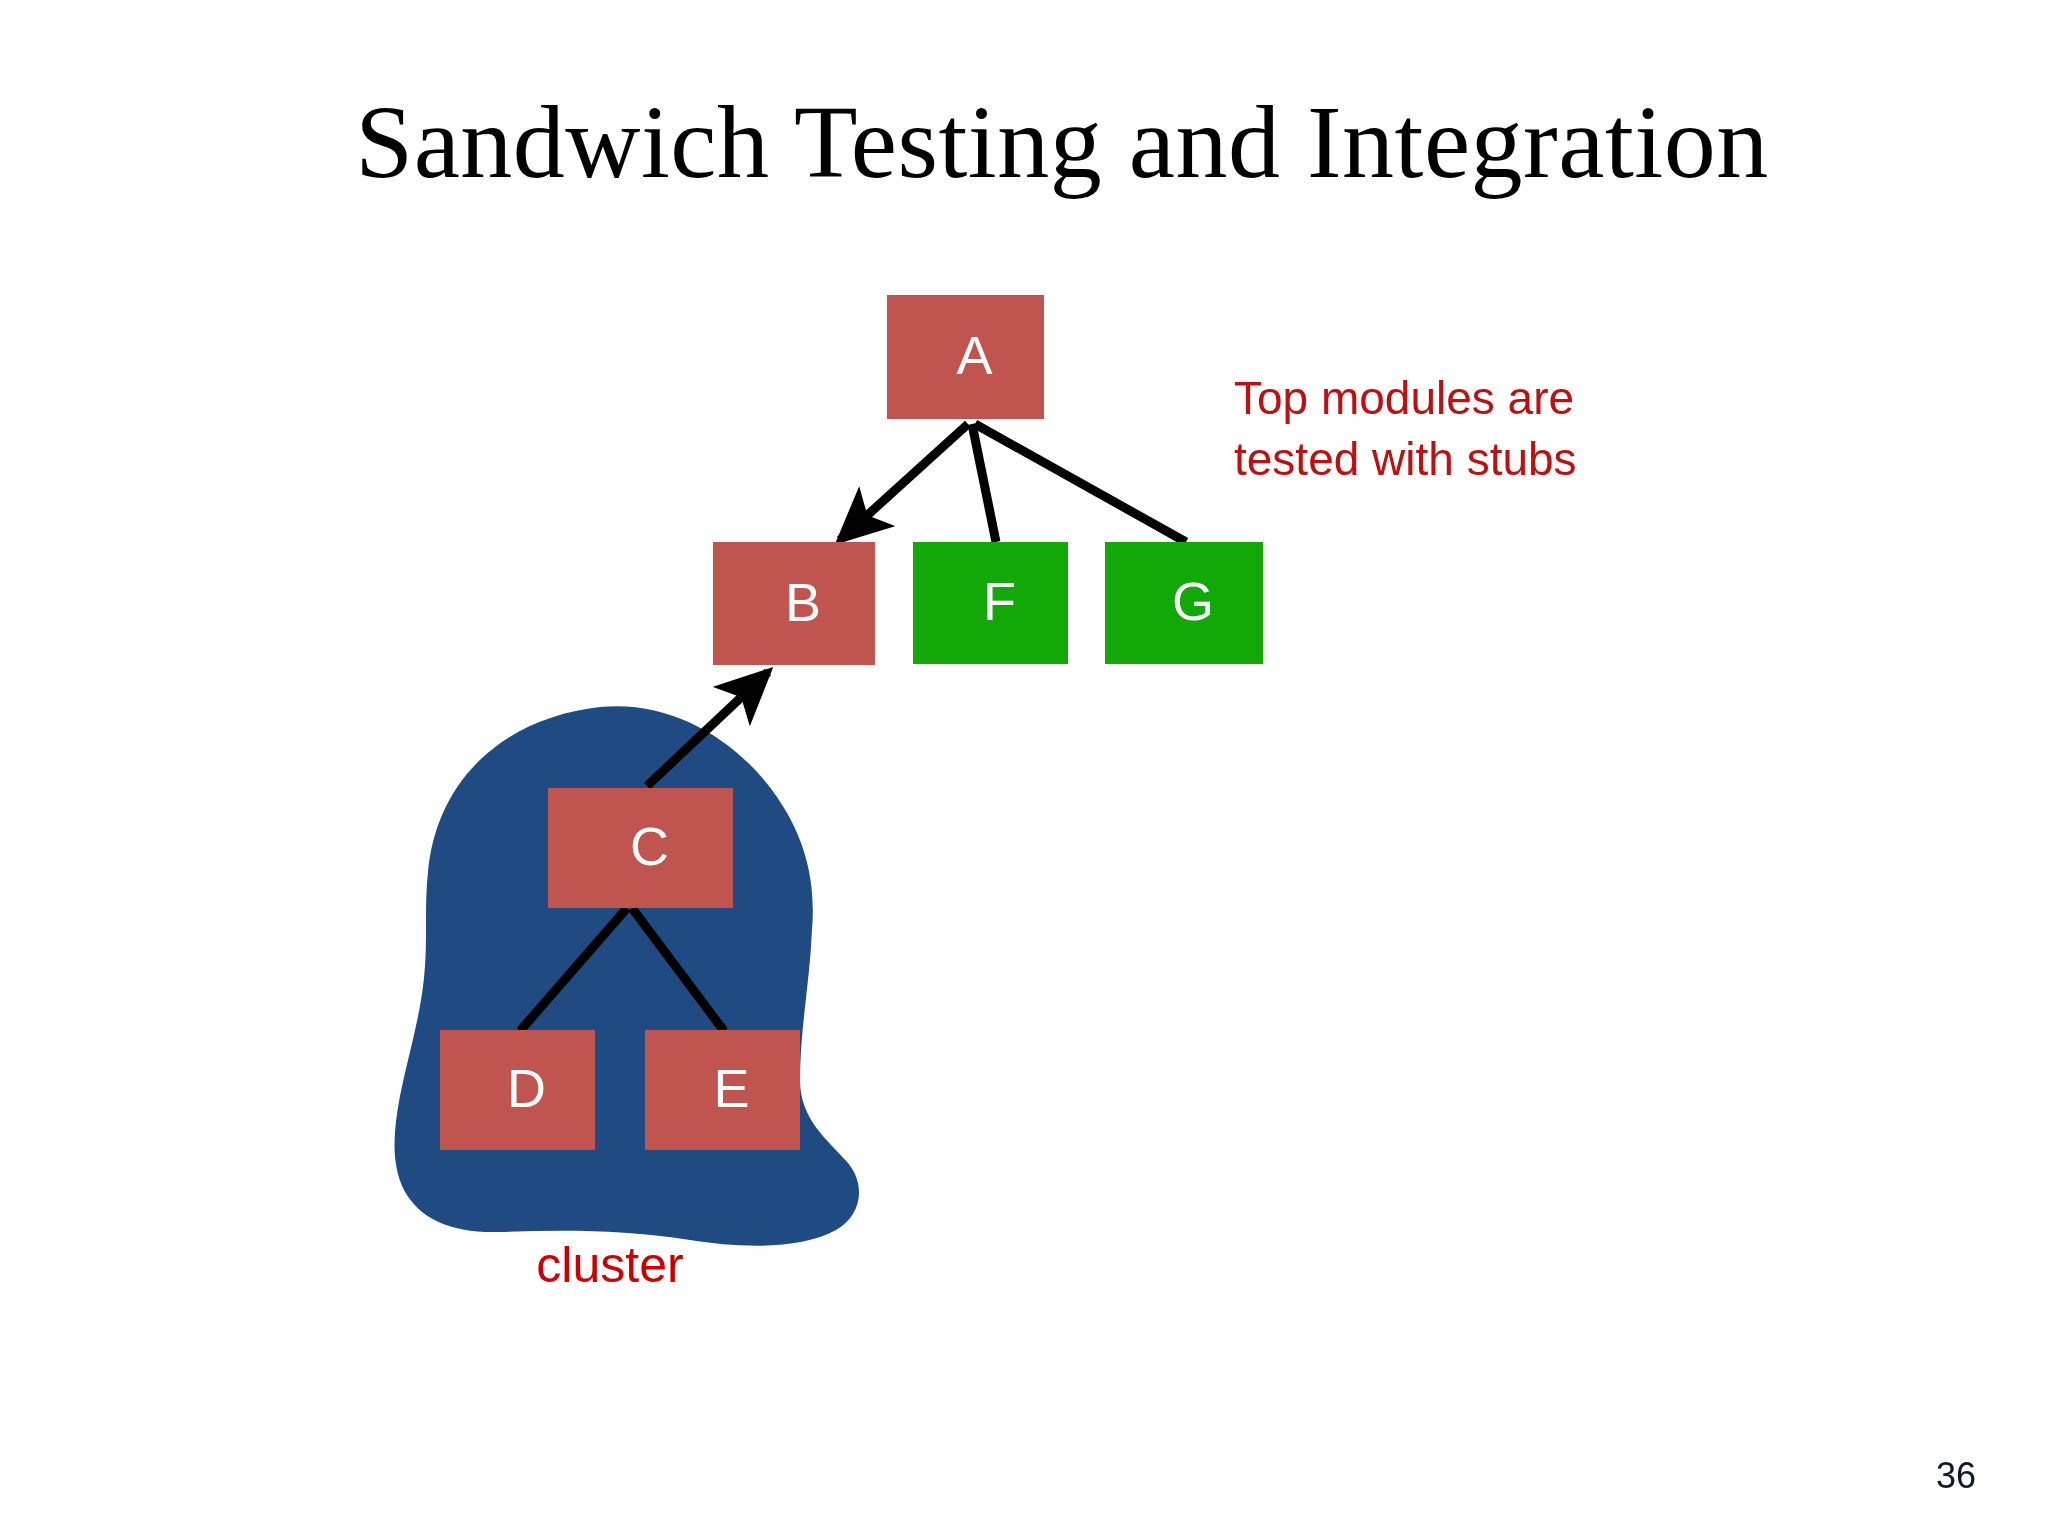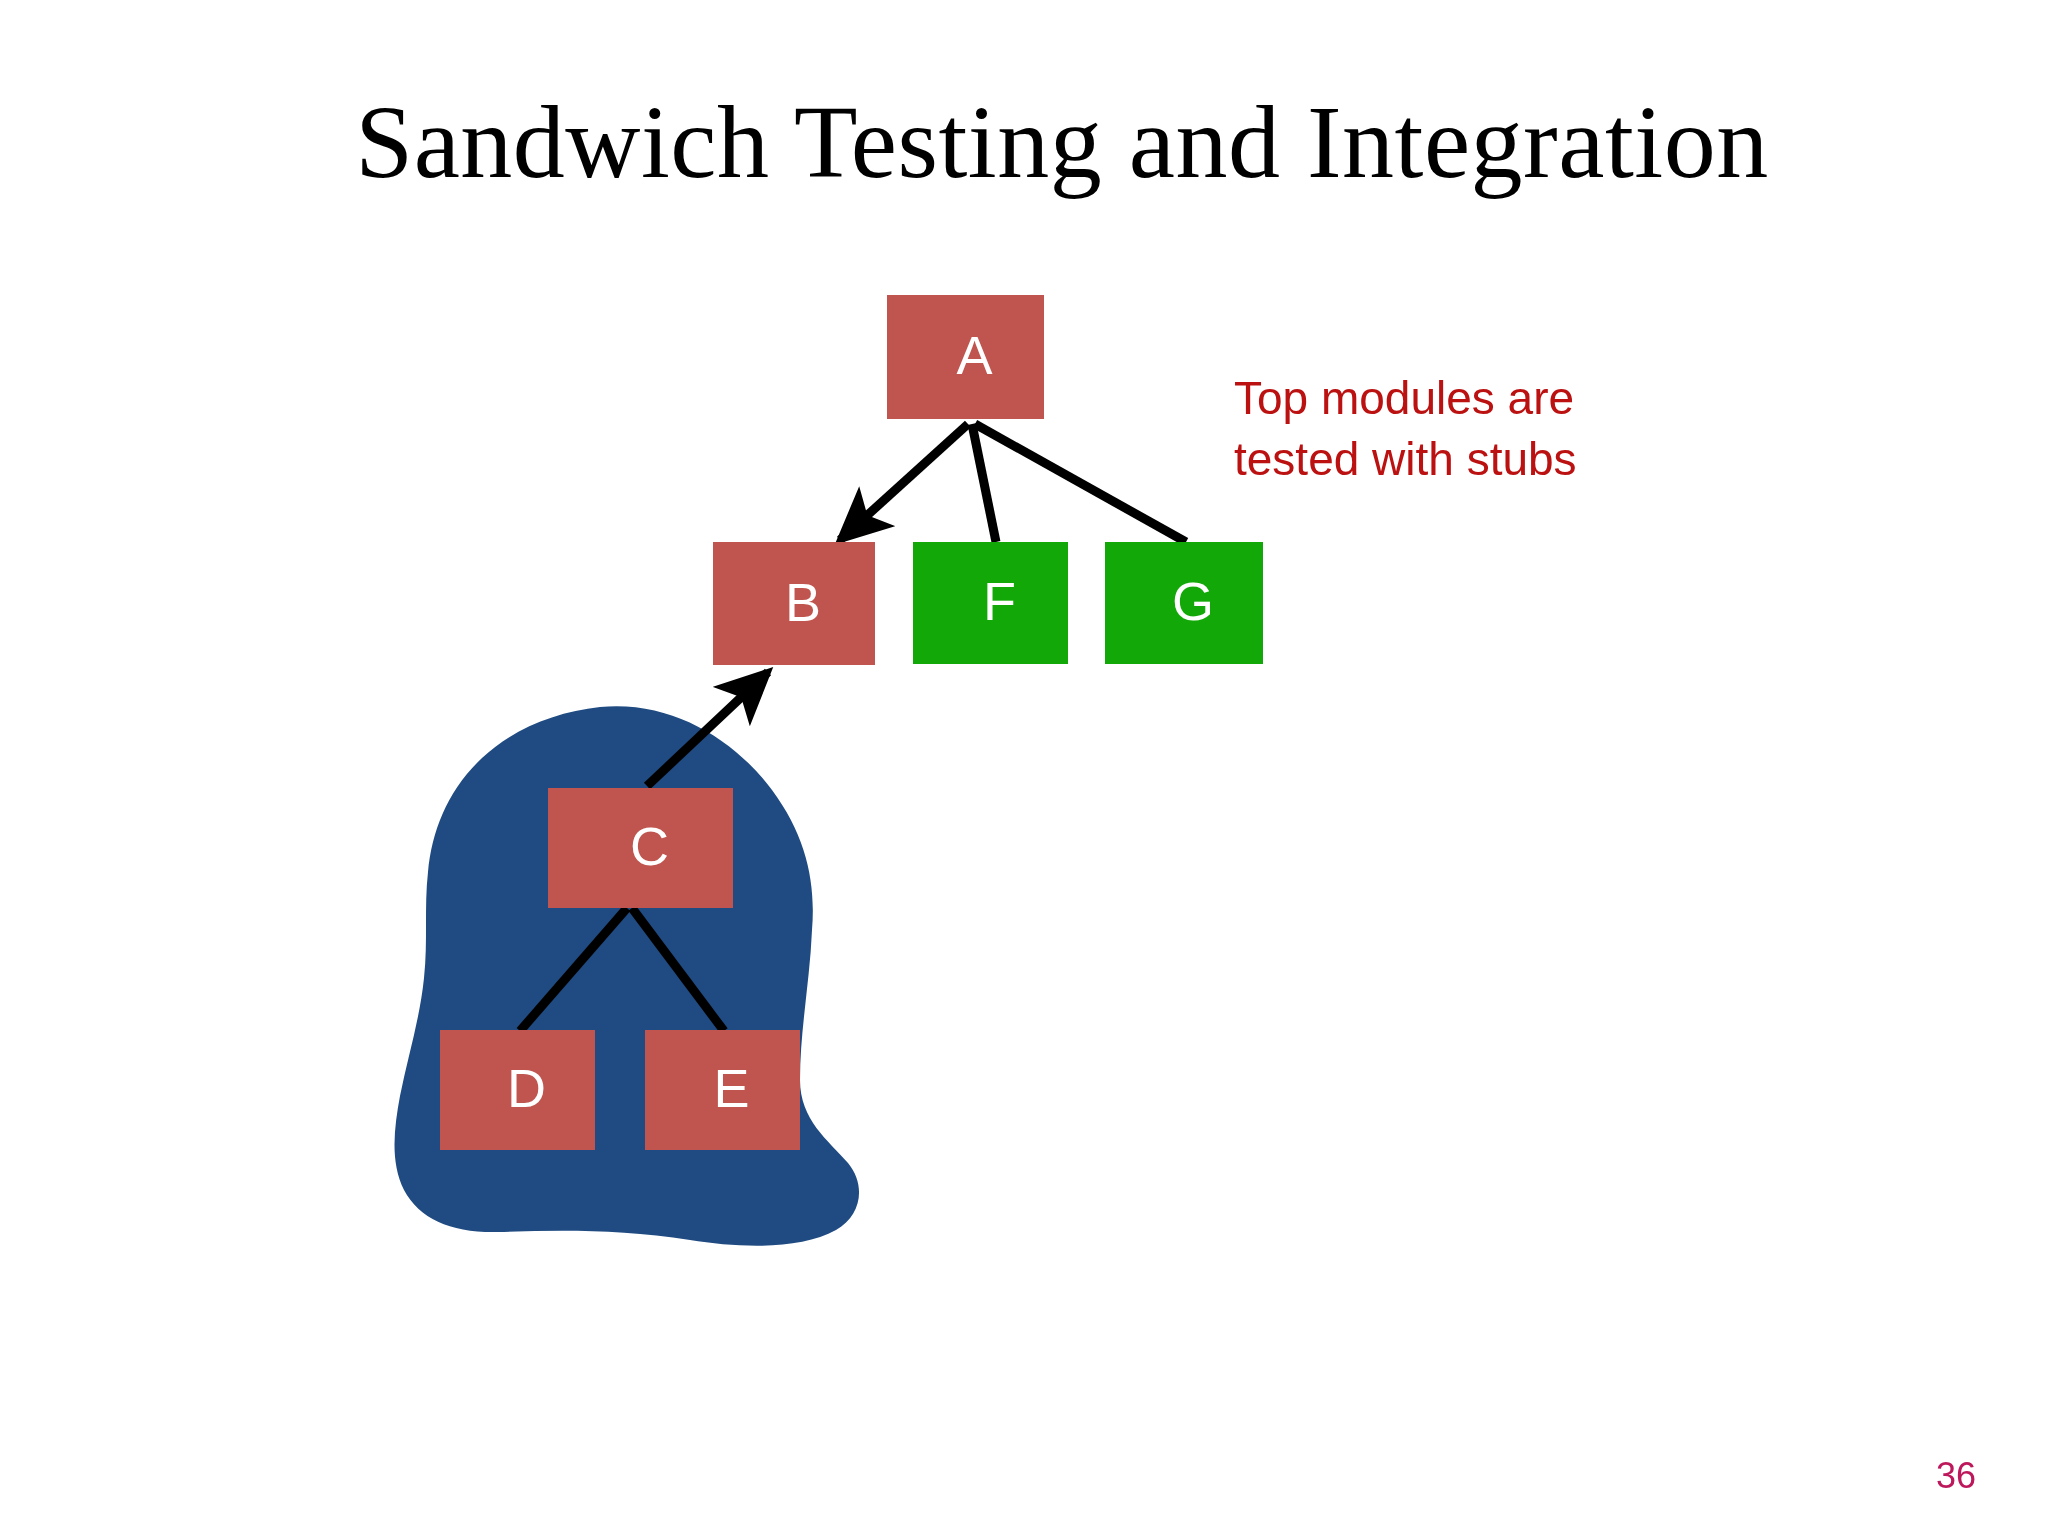--- a/index.html
+++ b/index.html
@@ -106,21 +106,21 @@
     font-family: "Liberation Sans", sans-serif;
     font-size: 50px;
     line-height: 1.2;
   }
 
   
   #page-number {
     position: absolute;
     right: 72px;
     bottom: 42px;
-    color: #be185d;
+    color: #0f172a;
     font-family: "Liberation Sans", sans-serif;
     font-size: 36px;
     line-height: 1;
     margin-top: 27px;
   }
 </style>
 </head>
 <body>
 
 <div id="slide">
@@ -190,18 +190,19 @@
     </div>
 
     <div class="module-box red" style="left:645px;  top:1030px; width:155px; height:120px;">
       <span class="module-label">E</span>
     </div>
 
     <div class="annotation" id="annotation-top">Top modules are
 tested with stubs</div>
 
 
+    <div id="cluster-label">cluster</div>
 
   </div>
 
   <div id="page-number">36</div>
 
 </div>
 
 </body></html>

